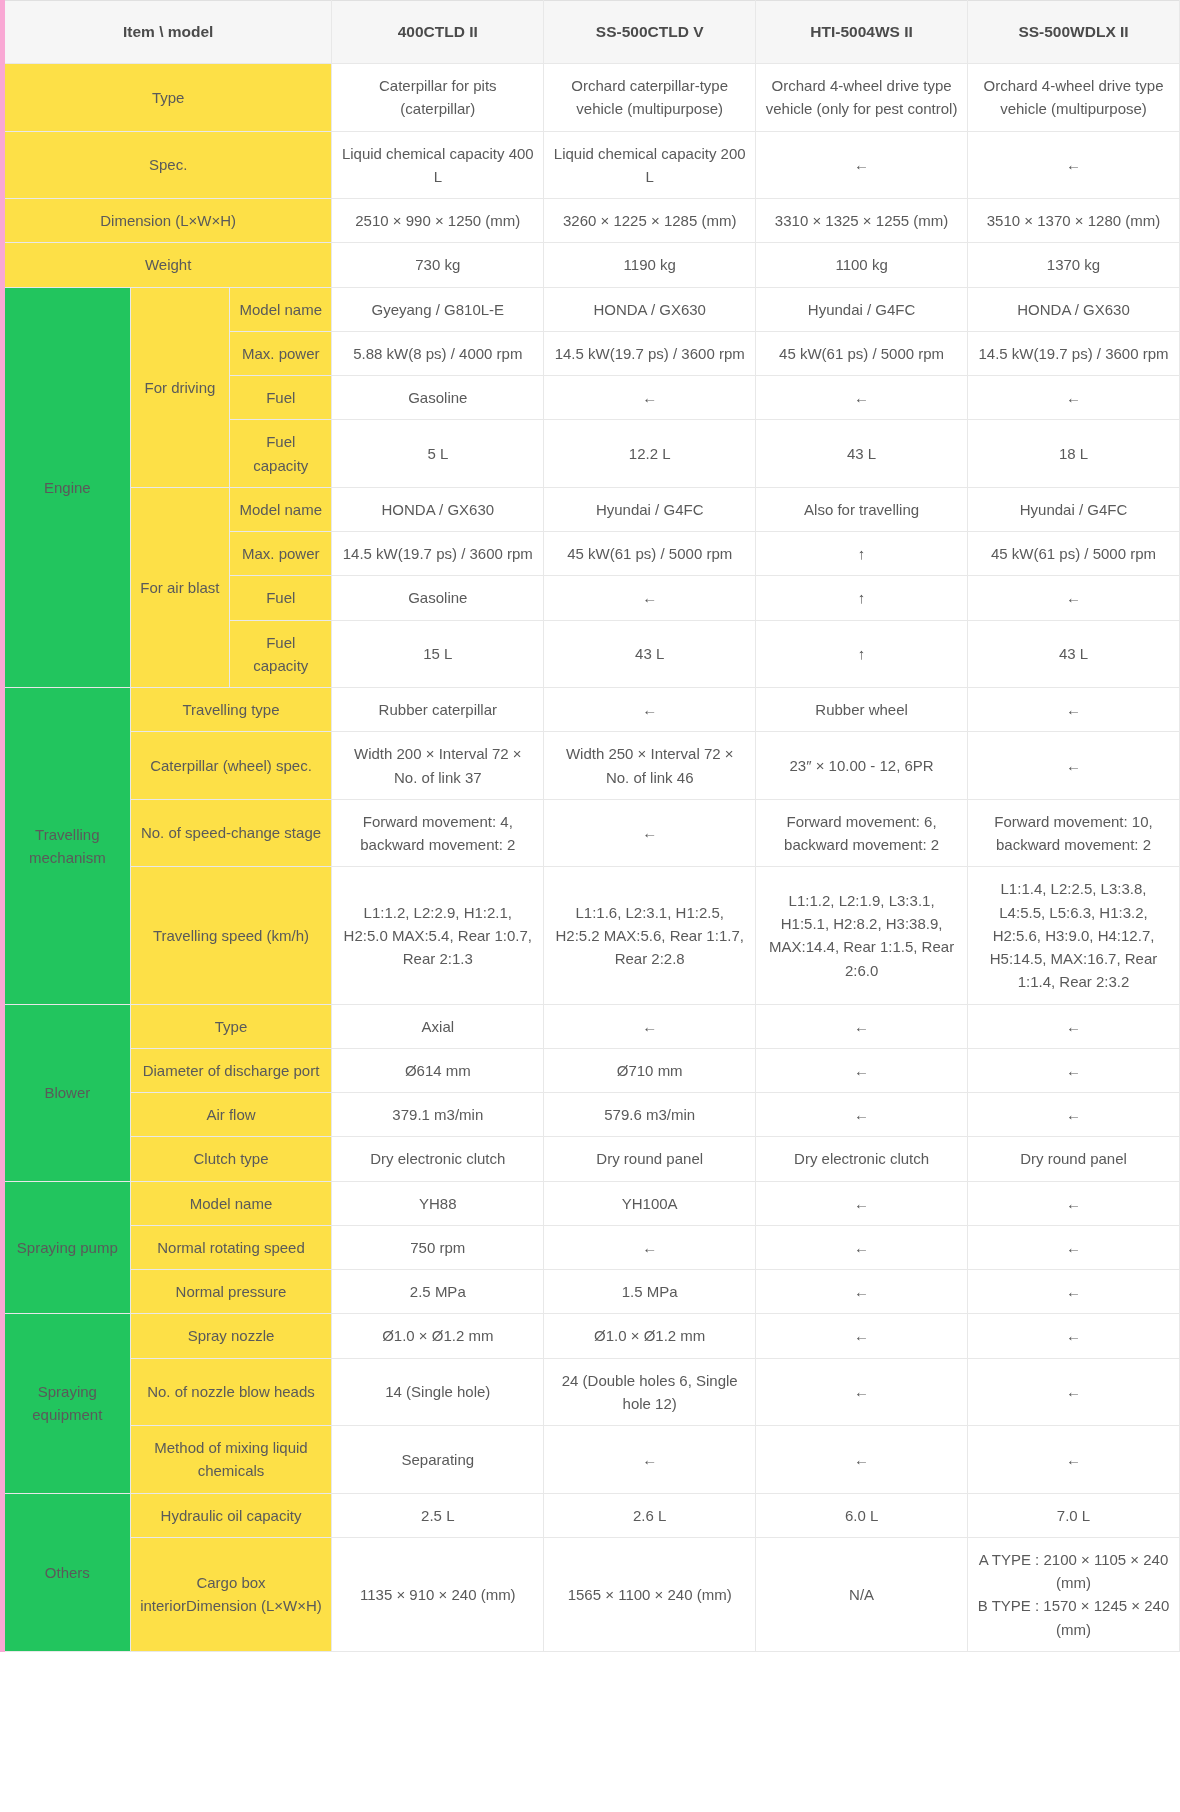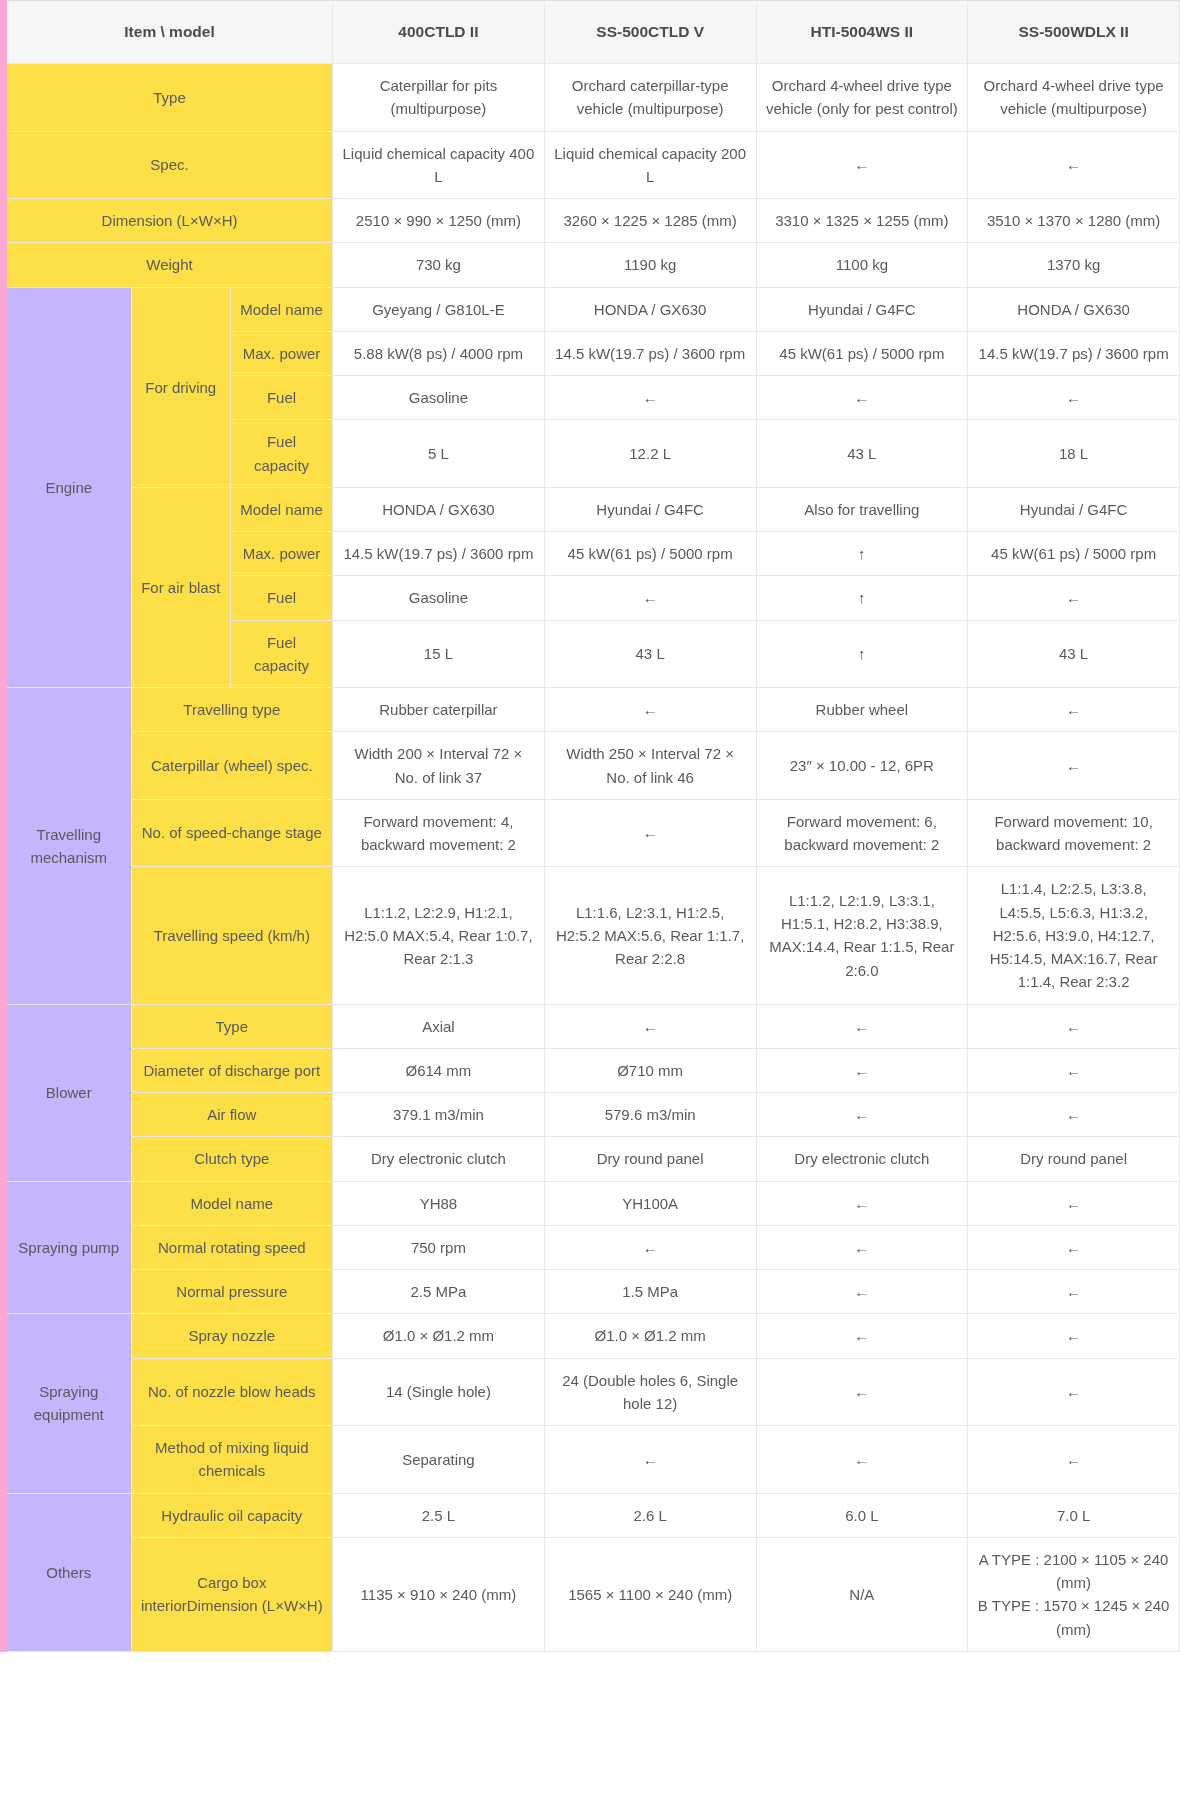--- a/index.html
+++ b/index.html
@@ -14,21 +14,21 @@
   }
   #spec-wrap {
     width: 1180px;
     box-sizing: border-box;
   }
   table.spec {
     width: 1180px;
     border-collapse: collapse;
     table-layout: fixed;
     border-top: 1px solid #e0e0e0;
-    border-left: 7px solid #f9a8d4;
+    border-left: 5px solid #f9a8d4;
   }
   table.spec td, table.spec th {
     border-right: 1px solid #e8e8e8;
     border-bottom: 1px solid #e8e8e8;
     text-align: center;
     vertical-align: middle;
     padding: 10px 8px;
     font-weight: normal;
     font-size: 15px;
     line-height: 1.55;
@@ -45,21 +45,21 @@
     padding: 8px;
   }
   
   td.lbl, th.lbl {
     background: #fde047;
     font-weight: bold;
     color: #4b4b4b;
     font-size: 15px;
   }
   td.grp {
-    background: #c4b5fd;
+    background: #22c55e;
     font-weight: bold;
     color: #4b4b4b;
     font-size: 15px;
   }
   td.val {
     background: #ffffff;
   }
   .arrow {
     font-size: 16px;
     color: #6d6d6d;
@@ -93,21 +93,21 @@
       <th>SS-500CTLD V</th>
       <th>HTI-5004WS II</th>
       <th>SS-500WDLX II</th>
     </tr>
   </thead>
 
   <tbody>
 
     <tr>
       <td class="lbl" colspan="3">Type</td>
-      <td class="val">Caterpillar for pits (multipurpose)</td>
+      <td class="val">Caterpillar for pits (caterpillar)</td>
       <td class="val">Orchard caterpillar-type vehicle (multipurpose)</td>
       <td class="val">Orchard 4-wheel drive type vehicle (only for pest control)</td>
       <td class="val">Orchard 4-wheel drive type vehicle (multipurpose)</td>
     </tr>
 
     <tr>
       <td class="lbl" colspan="3">Spec.</td>
       <td class="val">Liquid chemical capacity 400 L</td>
       <td class="val">Liquid chemical capacity 200 L</td>
       <td class="val arrow">←</td>

